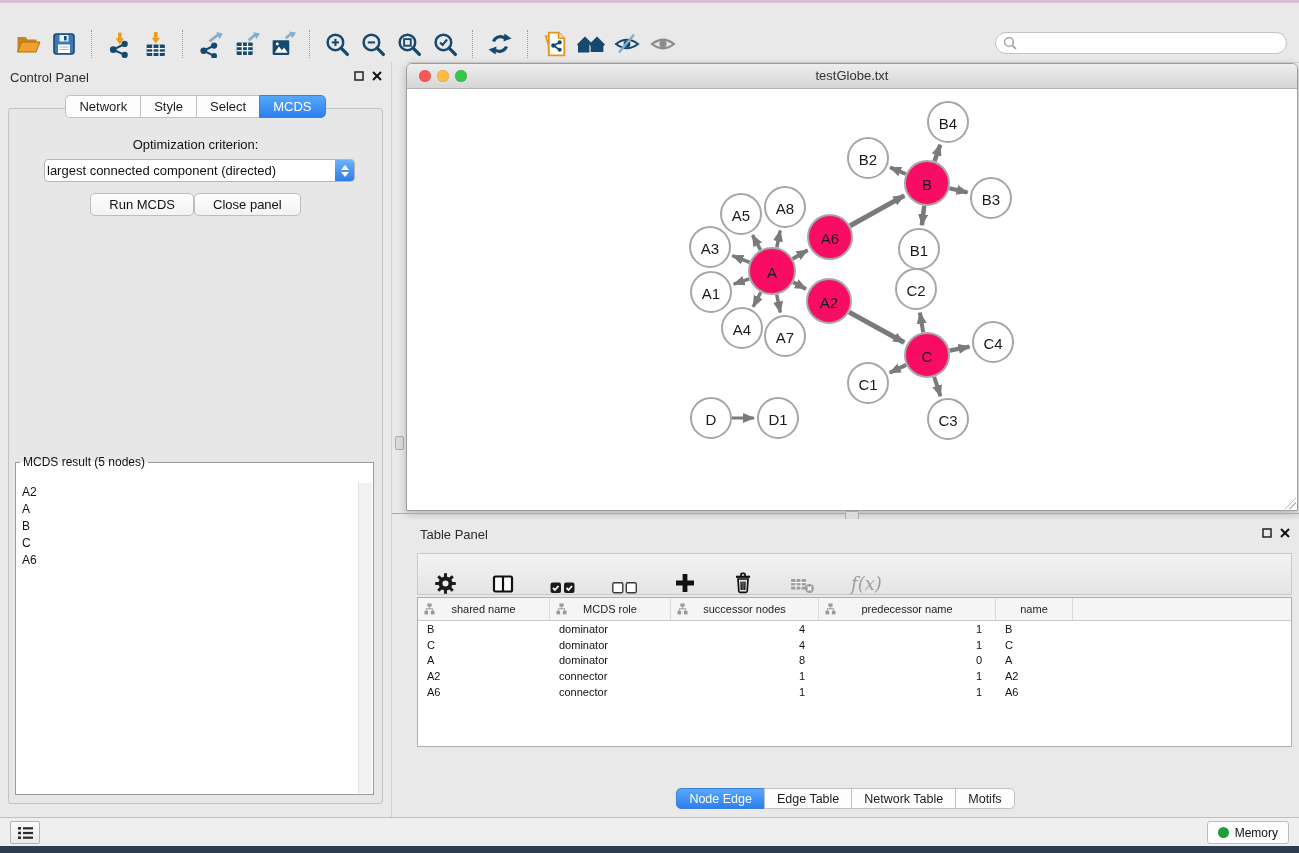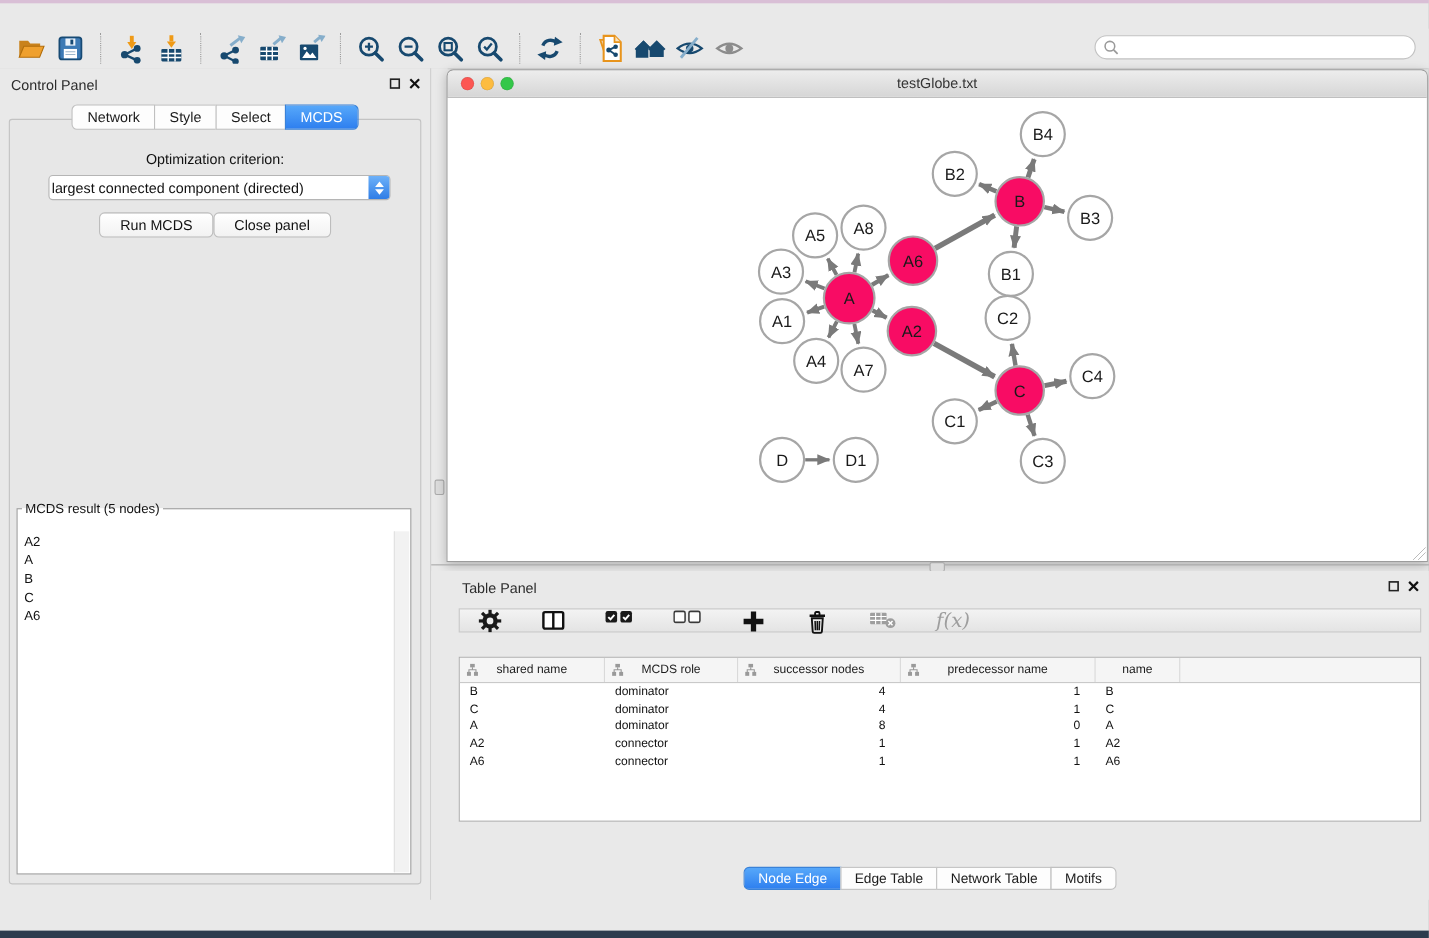--- a/index.html
+++ b/index.html
@@ -66,22 +66,22 @@
   .tl.sm{width:12px;height:12px;top:6px;}
   .tl.sm.red{left:12px;} .tl.sm.yellow{left:30px;} .tl.sm.green{left:48px;}
   .net-canvas{position:absolute;top:25px;left:0;right:0;bottom:0;background:#fff;overflow:hidden;}
   .resize-grip{position:absolute;right:1px;bottom:1px;width:12px;height:12px;
     background:linear-gradient(135deg,transparent 50%,#bbb 50%,#bbb 55%,transparent 55%,transparent 70%,#bbb 70%,#bbb 75%,transparent 75%);}
   .h-divider{position:absolute;left:392px;right:0;top:513px;height:1px;background:#a9a9a9;}
   .grip-h{position:absolute;left:845px;top:511px;width:12px;height:7px;background:#dcdcdc;border:1px solid #ababab;border-radius:2px;}
 
   
   .table-panel{position:absolute;left:392px;top:519px;right:0;bottom:35px;background:#e9e9e9;}
-  .tp-toolbar{position:absolute;left:25px;right:7px;top:34px;height:22px;background:linear-gradient(#f3f3f3,#e4e4e4);
-    border:1px solid #c9c9c9;display:flex;align-items:flex-start;gap:36px;padding-left:17px;box-sizing:border-box;}
+  .tp-toolbar{position:absolute;left:25px;right:7px;top:34px;height:42px;background:linear-gradient(#f3f3f3,#e4e4e4);
+    border:1px solid #c9c9c9;display:flex;align-items:flex-end;gap:36px;padding-left:17px;box-sizing:border-box;}
   .fx{font-family:"DejaVu Serif",serif;font-style:italic;font-size:18px;color:#9e9e9e;}
   .tp-table{position:absolute;left:25px;right:7px;top:78px;bottom:71px;background:#fff;border:1px solid #aeaeae;overflow:hidden;}
   .tbl-header{display:flex;height:22px;background:#f5f5f5;border-bottom:1px solid #c9c9c9;}
   .th{position:relative;display:flex;align-items:center;justify-content:center;font-size:11px;color:#1c1c1c;
     border-right:1px solid #d9d9d9;box-sizing:border-box;flex:0 0 auto;}
   .th .hdr-icon{position:absolute;left:6px;top:5px;}
   .tr{display:flex;height:15.8px;align-items:center;}
   .td{font-size:11px;color:#111;box-sizing:border-box;flex:0 0 auto;overflow:hidden;white-space:nowrap;}
   .seg-tabs-bottom{position:absolute;bottom:9px;left:0;right:0;display:flex;justify-content:center;}
   .seg-tabs-bottom .seg-tab{padding:2.5px 12px;font-size:12.5px;}
@@ -598,14 +598,32 @@
     </div>
 
     <div class="seg-tabs-bottom">
         <span class="seg-tab active first">Node Edge</span>
         <span class="seg-tab">Edge Table</span>
         <span class="seg-tab">Network Table</span>
         <span class="seg-tab last">Motifs</span>
       </div>
   </div>
 
+  <div class="statusbar">
+    <span class="list-btn">
+      <svg width="17" height="14" viewBox="0 0 17 14">
+          <g fill="#2b2b2b">
+            <rect x="1" y="1" width="3" height="2.6"></rect>
+            <rect x="6" y="1.2" width="10" height="2.2"></rect>
+            <rect x="1" y="5.7" width="3" height="2.6"></rect>
+            <rect x="6" y="5.9" width="10" height="2.2"></rect>
+            <rect x="1" y="10.4" width="3" height="2.6"></rect>
+            <rect x="6" y="10.6" width="10" height="2.2"></rect>
+          </g>
+        </svg>
+    </span>
+    <span class="memory-btn">
+      <span class="mem-dot"></span>
+      <span>Memory</span>
+    </span>
+  </div>
   <div class="desktop-bottom"></div>
 </div>
 
 </body></html>

